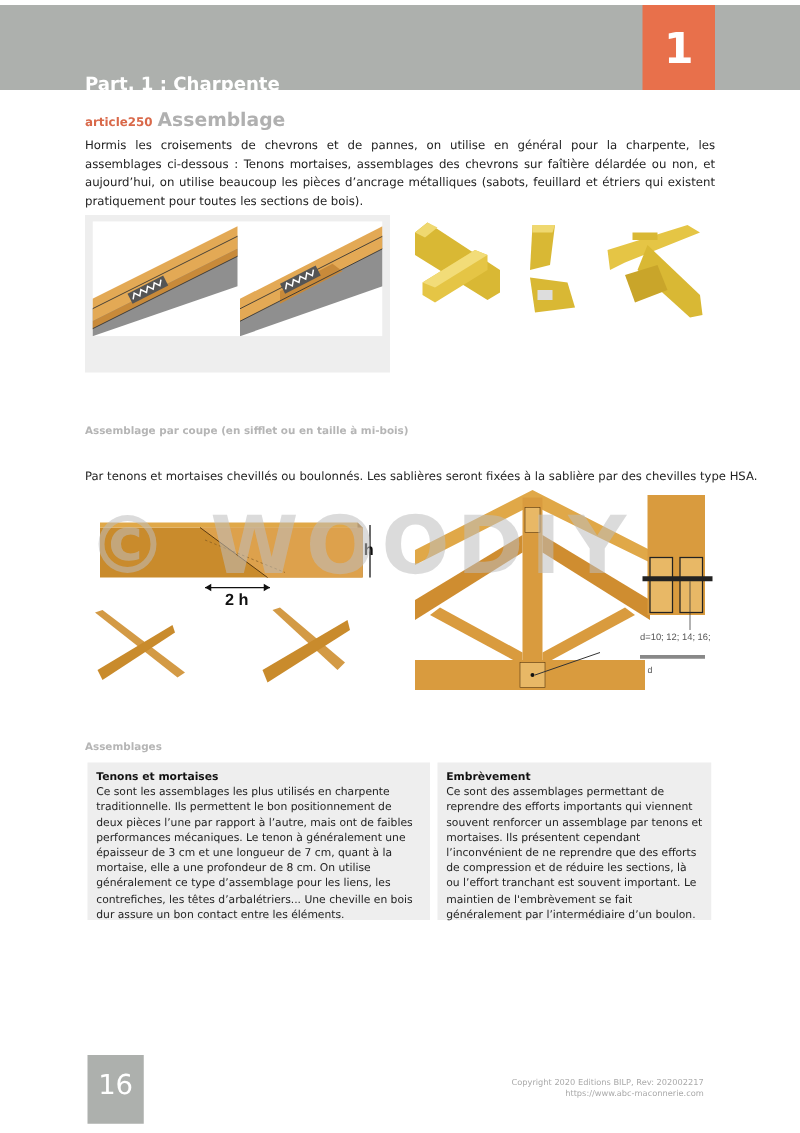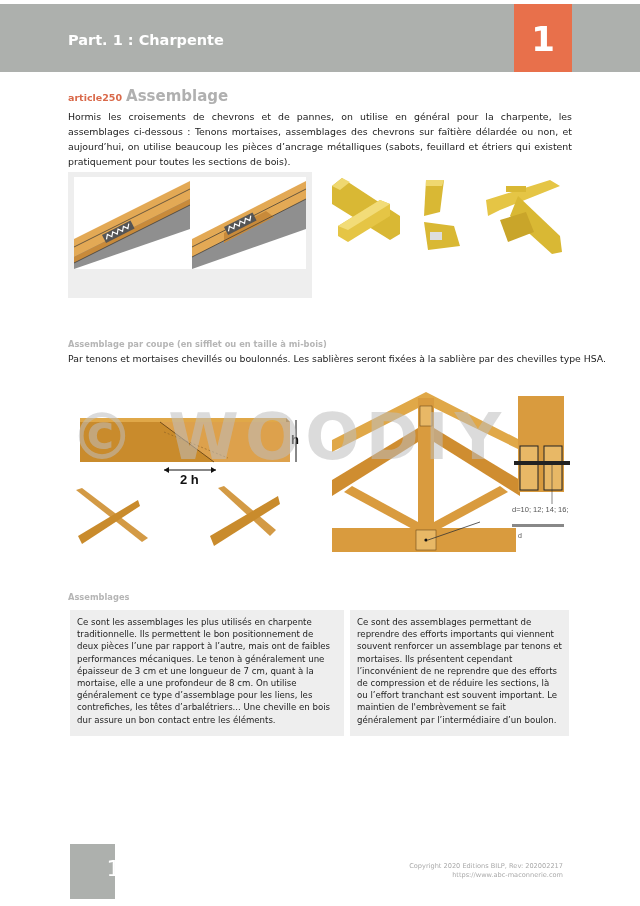--- a/index.html
+++ b/index.html
@@ -1,51 +1,51 @@
 <!DOCTYPE html>
 <html><head>
 <meta charset="utf-8">
 <style>
   * { margin:0; padding:0; box-sizing:border-box; }
   html, body { width:640px; height:906px; background:#ffffff; overflow:hidden; }
   body { font-family:"DejaVu Sans", sans-serif; color:#1a1a1a; position:relative; }
 
   .header { position:absolute; left:0; top:4px; width:640px; height:68px; background:#adb0ad; }
-  .header-title { position:absolute; left:68px; top:28px; font-size:14.5px; font-weight:bold; color:#ffffff; }
+  .header-title { position:absolute; left:68px; top:56px; font-size:14.5px; font-weight:bold; color:#ffffff; }
   .chapter-box { position:absolute; left:514px; top:4px; width:58px; height:68px; background:#e8704b; }
   .chapter-num { position:absolute; left:0; top:18px; width:58px; text-align:center; font-size:34px; font-weight:bold; color:#ffffff; line-height:1; }
 
   .article-head { position:absolute; left:68px; top:86px; }
   .article-label { font-size:9.5px; font-weight:bold; color:#d9694a; }
   .article-title { font-size:15px; font-weight:bold; color:#b0b0b0; margin-left:4px; }
 
   .intro { position:absolute; left:68px; top:109px; width:504px; font-size:9.4px; line-height:15px; text-align:justify; color:#222; }
 
   .figbox1 { position:absolute; left:68px; top:172px; width:244px; height:126px; background:#eeeeee; }
   .figbox1 svg { position:absolute; left:6px; top:5px; }
   .caption1 { position:absolute; left:0; top:103px; width:244px; text-align:center; font-size:9px; font-weight:bold; color:#444; }
 
   .fig2 { position:absolute; left:330px; top:176px; }
 
   .sub-head { position:absolute; left:68px; top:339px; font-size:8.3px; font-weight:bold; color:#b5b5b5; }
-  .sub-text { position:absolute; left:68px; top:353px; font-size:9.3px; color:#222; }
+  .sub-text { position:absolute; left:68px; top:376px; font-size:9.3px; color:#222; }
 
   .fig3 { position:absolute; left:68px; top:380px; }
   .fig4 { position:absolute; left:330px; top:380px; }
   .watermark { position:absolute; left:70px; top:400px; font-size:64px; font-weight:bold; color:rgba(190,190,190,0.55); letter-spacing:6px; white-space:nowrap; pointer-events:none; }
 
   .sec2-head { position:absolute; left:68px; top:592px; font-size:8.3px; font-weight:bold; color:#b5b5b5;text-align:right; }
 
   .card { position:absolute; top:610px; background:#eeeeee; padding:6px 7px 6px 7px; font-size:8.6px; line-height:12.2px; color:#222; }
   .card-left { left:70px; width:274px; height:126px; }
   .card-right { left:350px; width:219px; height:126px; }
   .card-title { font-weight:bold; color:#111; }
 
   .page-box { position:absolute; left:70px; top:844px; width:45px; height:55px; background:#adb0ad; }
-  .page-num { position:absolute; left:0; top:12px; width:45px; text-align:center; font-size:22px; color:#ffffff;margin-left:28px; }
+  .page-num { position:absolute; left:0; top:12px; width:45px; text-align:center; font-size:22px; color:#ffffff; }
   .footer { position:absolute; right:77px; top:862px; text-align:right; font-size:6.6px; line-height:9px; color:#aaaaaa; }
 </style>
 </head>
 <body>
 
 <div class="header">
   <div class="header-title">Part. 1 : Charpente</div>
 </div>
 <div class="chapter-box">
   <div class="chapter-num">1</div>
@@ -144,23 +144,25 @@
   <text x="182" y="132" font-family="Liberation Sans, sans-serif" font-size="7.5" fill="#555">d=10; 12; 14; 16; 18</text>
   <rect x="182" y="144" width="52" height="3" fill="#888"></rect>
   <text x="188" y="158" font-family="Liberation Sans, sans-serif" font-size="7" fill="#555">d</text>
 </svg>
 
 <div class="watermark">© WOODIY</div>
 
 <div class="sec2-head">Assemblages</div>
 
 <div class="card card-left">
+  <div class="card-title">Tenons et mortaises</div>
   <div>Ce sont les assemblages les plus utilisés en charpente traditionnelle. Ils permettent le bon positionnement de deux pièces l’une par rapport à l’autre, mais ont de faibles performances mécaniques. Le tenon à généralement une épaisseur de 3 cm et une longueur de 7 cm, quant à la mortaise, elle a une profondeur de 8 cm. On utilise généralement ce type d’assemblage pour les liens, les contrefiches, les têtes d’arbalétriers... Une cheville en bois dur assure un bon contact entre les éléments.</div>
 </div>
 <div class="card card-right">
+  <div class="card-title">Embrèvement</div>
   <div>Ce sont des assemblages permettant de reprendre des efforts importants qui viennent souvent renforcer un assemblage par tenons et mortaises. Ils présentent cependant l’inconvénient de ne reprendre que des efforts de compression et de réduire les sections, là ou l’effort tranchant est souvent important. Le maintien de l'embrèvement se fait généralement par l’intermédiaire d’un boulon.</div>
 </div>
 
 <div class="page-box">
   <div class="page-num">16</div>
 </div>
 <div class="footer">
   <div>Copyright 2020 Editions BILP, Rev: 202002217</div>
   <div>https://www.abc-maconnerie.com</div>
 </div>

